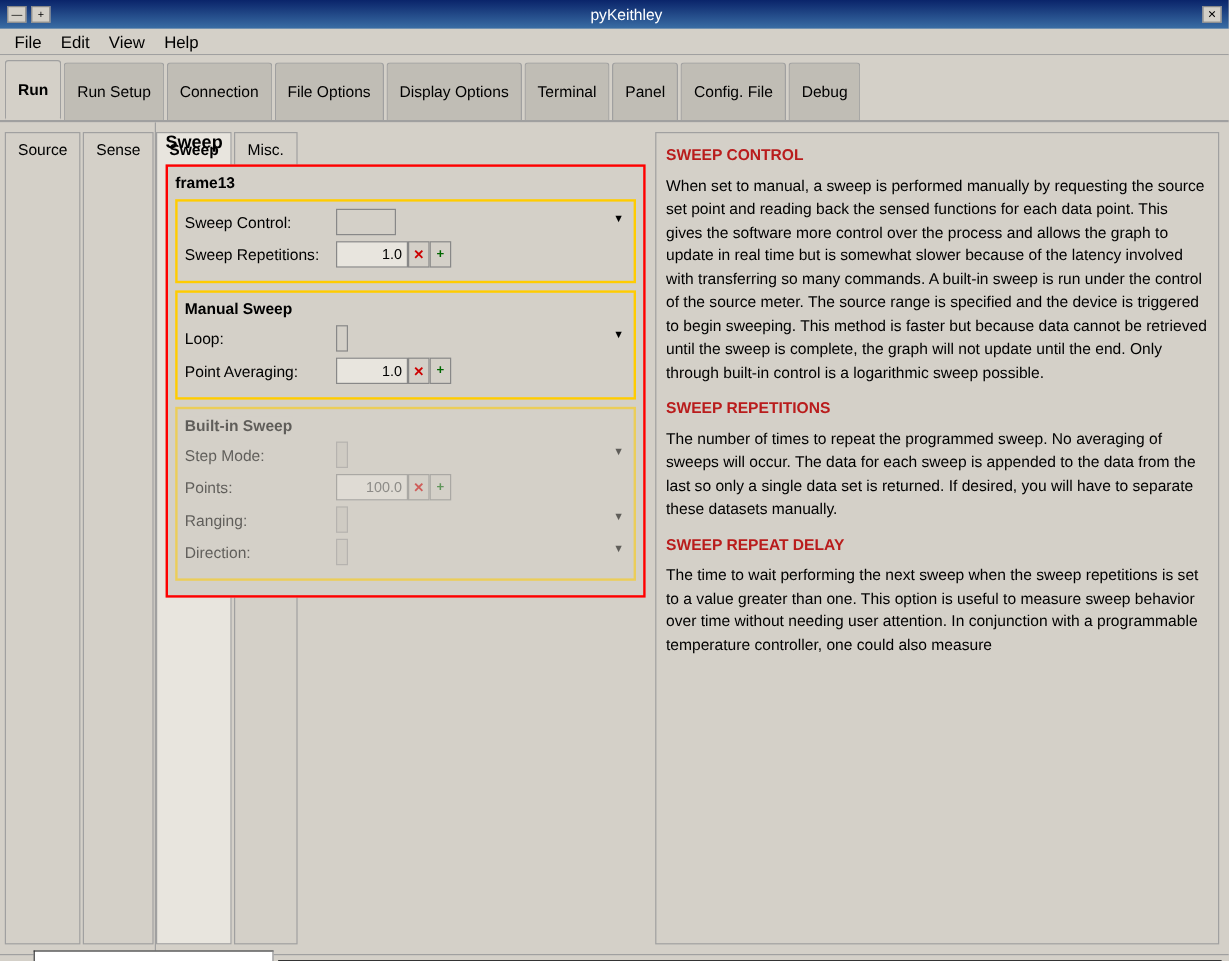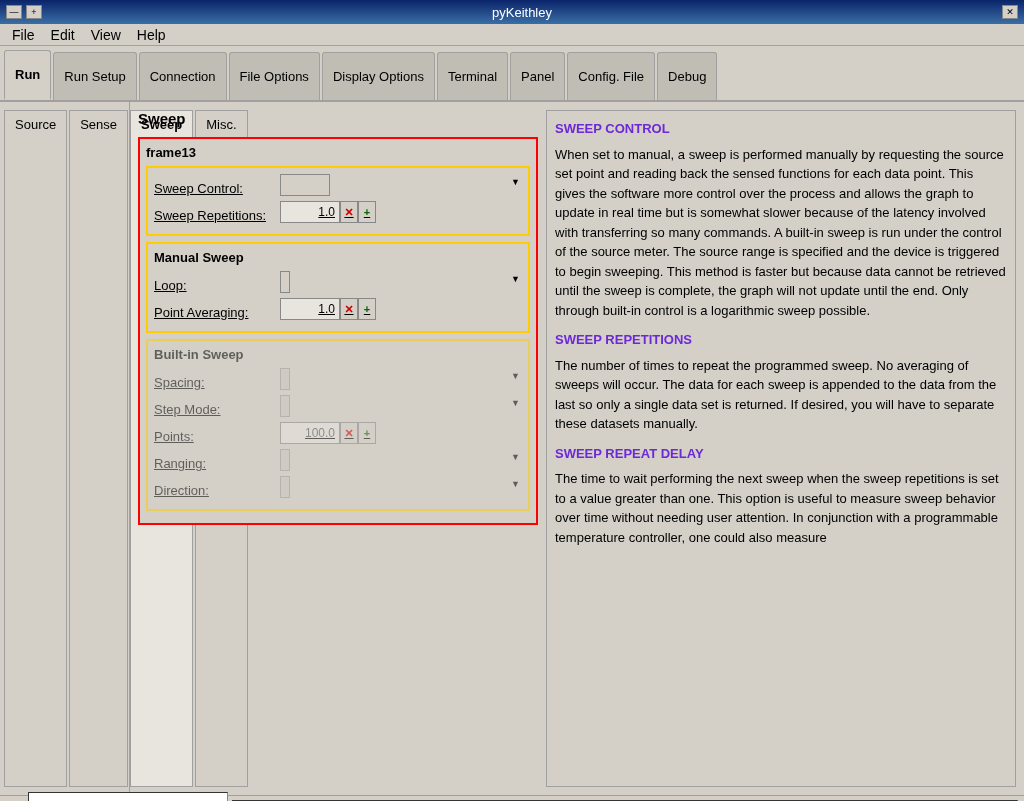--- a/index.html
+++ b/index.html
@@ -146,24 +146,23 @@
     .frame-yellow-title {
       font-weight: bold;
       font-size: 13px;
       margin-bottom: 6px;
       background: #d4d0c8;
       display: inline-block;
     }
 
     .form-row {
       display: flex;
-      align-items: flex-end;
+      align-items: center;
       margin-bottom: 5px;
       gap: 6px;
-      text-decoration: underline;
     }
     .form-label {
       width: 120px;
       font-size: 13px;
       flex-shrink: 0;
     }
     .form-select {
       flex: 1;
       height: 22px;
       background: #d4d0c8;
@@ -236,21 +235,21 @@
       overflow-y: scroll;
       font-size: 13px;
       line-height: 1.5;
     }
     .text-panel::-webkit-scrollbar { width: 14px; }
     .text-panel::-webkit-scrollbar-track { background: #d4d0c8; border: 1px solid #a0a0a0; }
     .text-panel::-webkit-scrollbar-thumb { background: #a0a0a0; border: 1px solid #888; }
 
     .help-heading {
       font-weight: bold;
-      color: #6d28d9;
+      color: #b91c1c;
       margin-bottom: 6px;
       margin-top: 10px;
     }
     .help-heading:first-child { margin-top: 0; }
     .help-text { margin-bottom: 8px; }
 
     
     .status-bar {
       height: 28px;
       background: #d4d0c8;
@@ -379,28 +378,20 @@
               <input class="spinner-input" type="text" value="1.0" style="">
               <div class="spin-btn">✕</div>
               <div class="spin-btn plus">+</div>
             </div>
           </div>
         </div>
 
         <div class="frame-yellow frame-disabled">
           <div class="frame-yellow-title">Built-in Sweep</div>
           
-          <div class="form-row">
-            <span class="form-label">Spacing:</span>
-            <div class="select-wrapper">
-              <select class="form-select form-select-disabled" disabled="">
-                <option value=""></option>
-              </select>
-            </div>
-          </div>
           
           <div class="form-row">
             <span class="form-label">Step Mode:</span>
             <div class="select-wrapper">
               <select class="form-select form-select-disabled" disabled="">
                 <option value=""></option>
               </select>
             </div>
           </div>
           

